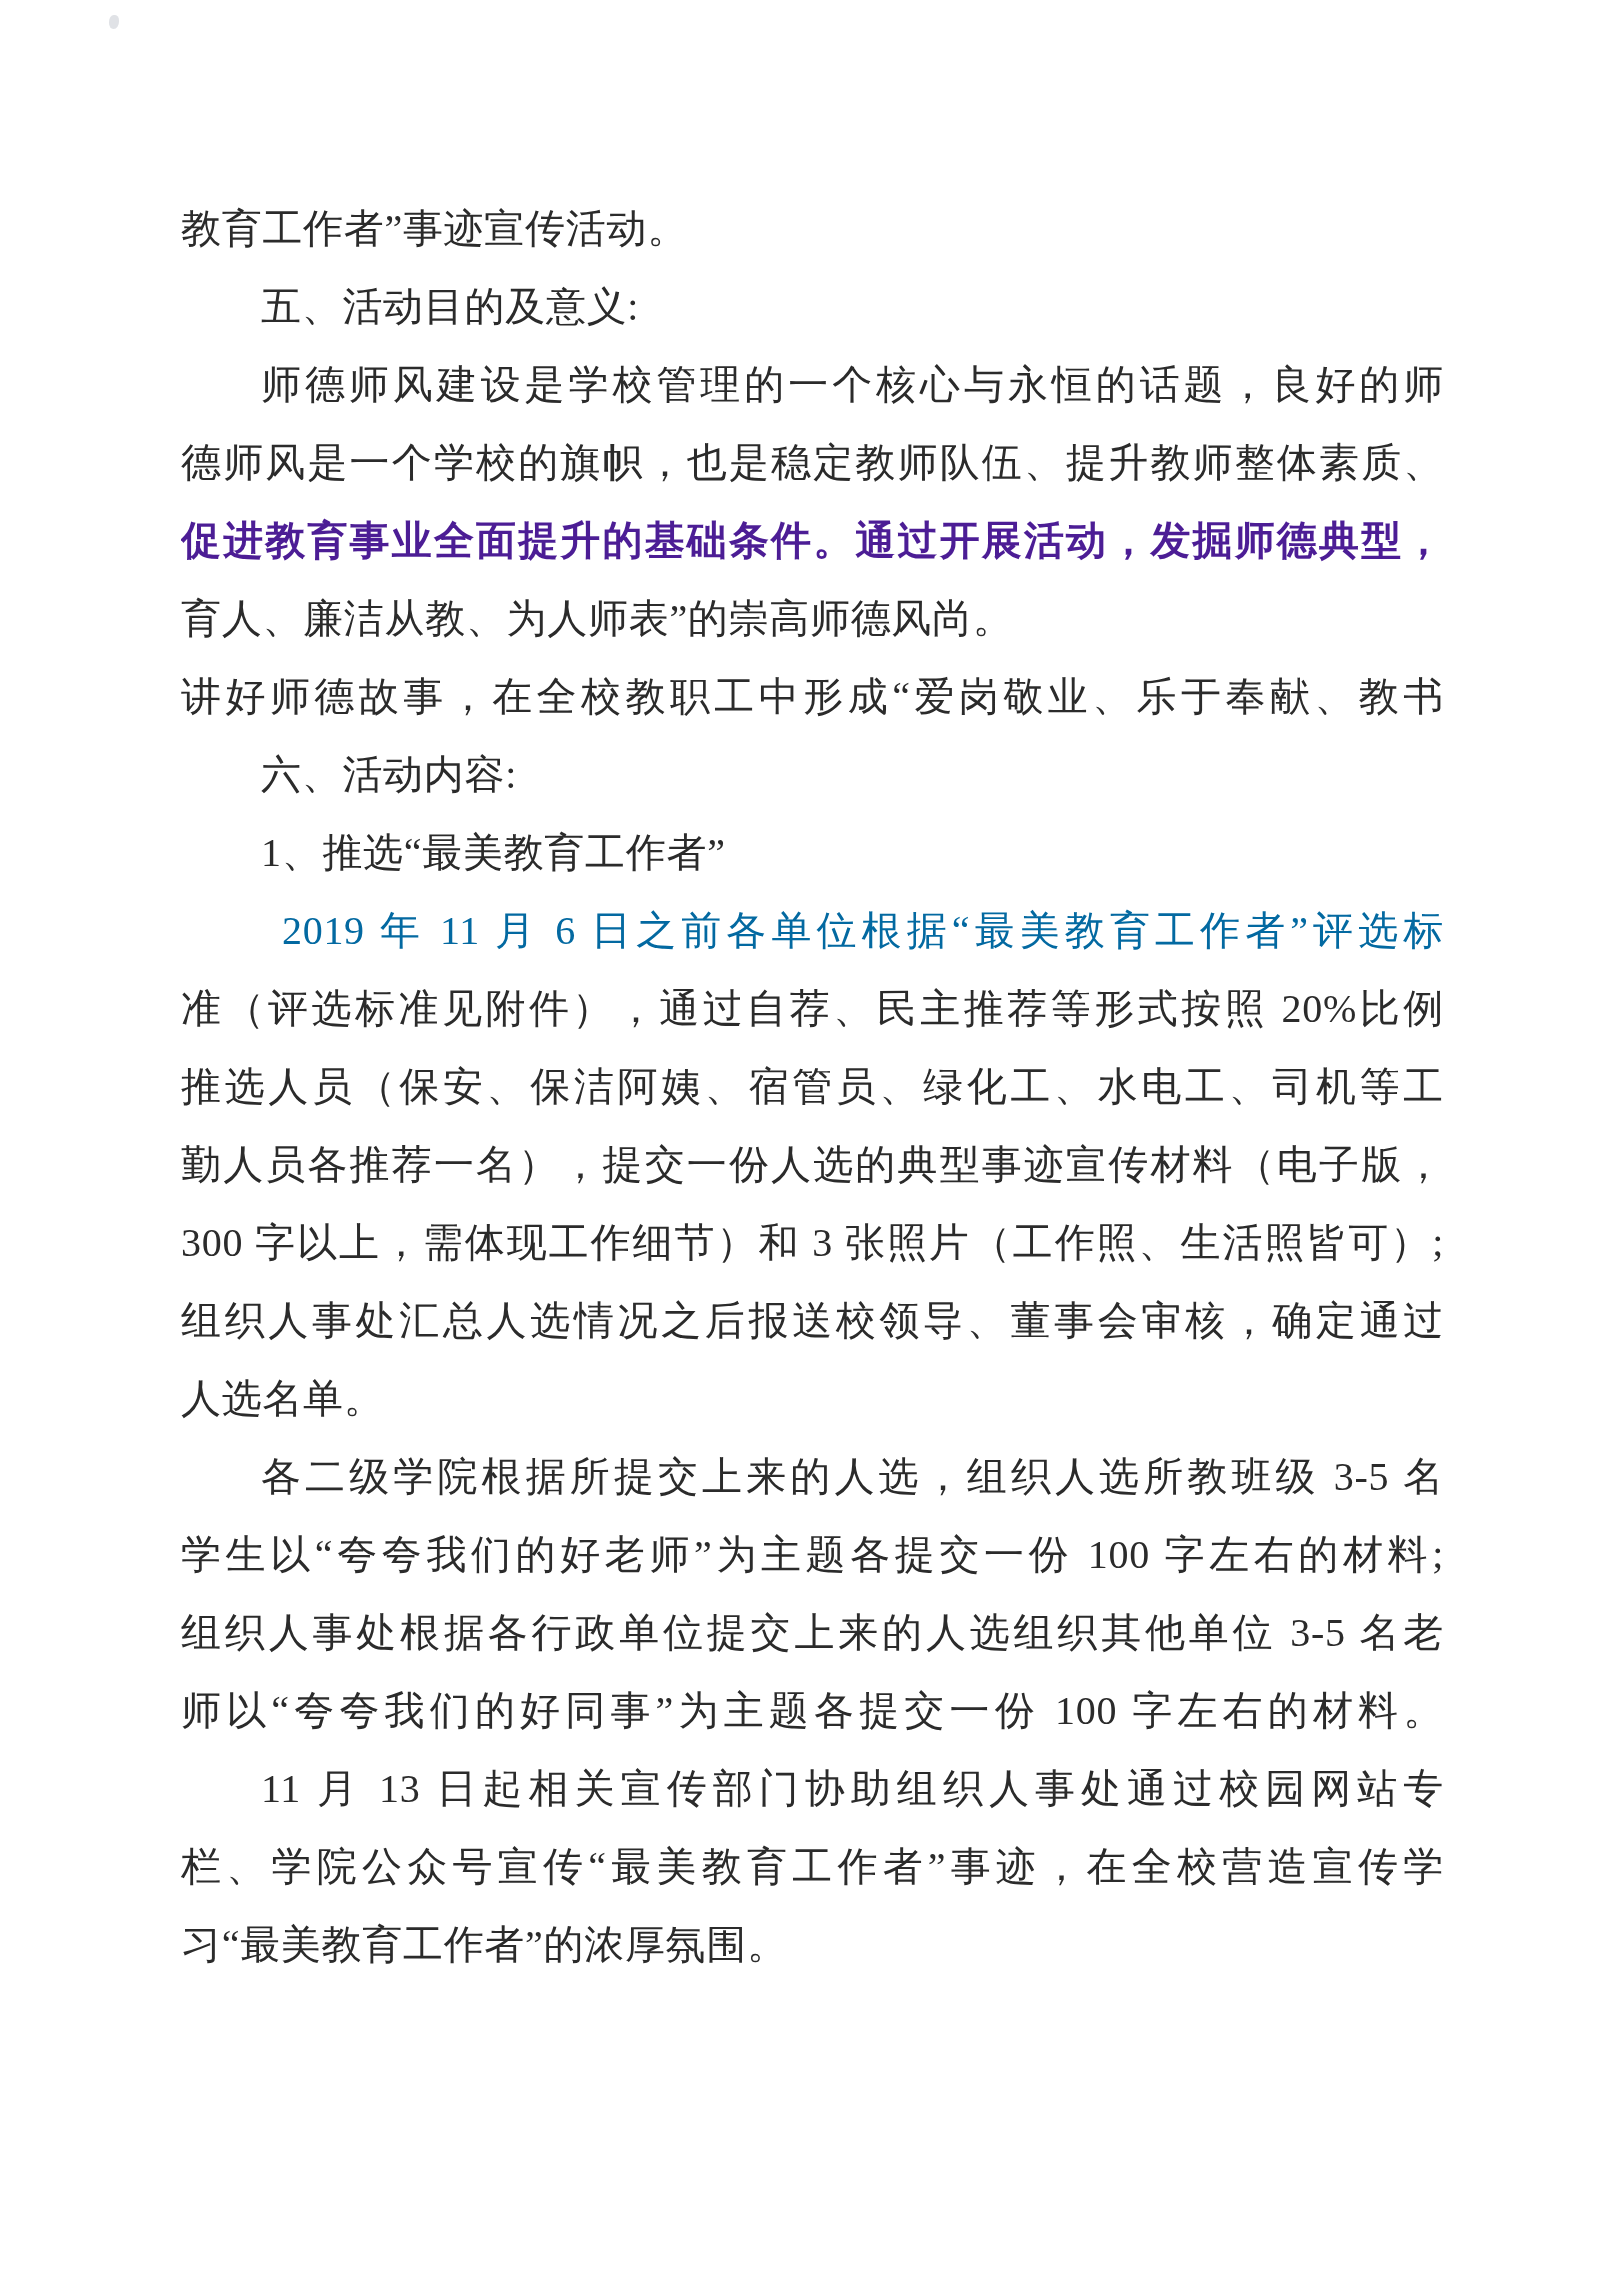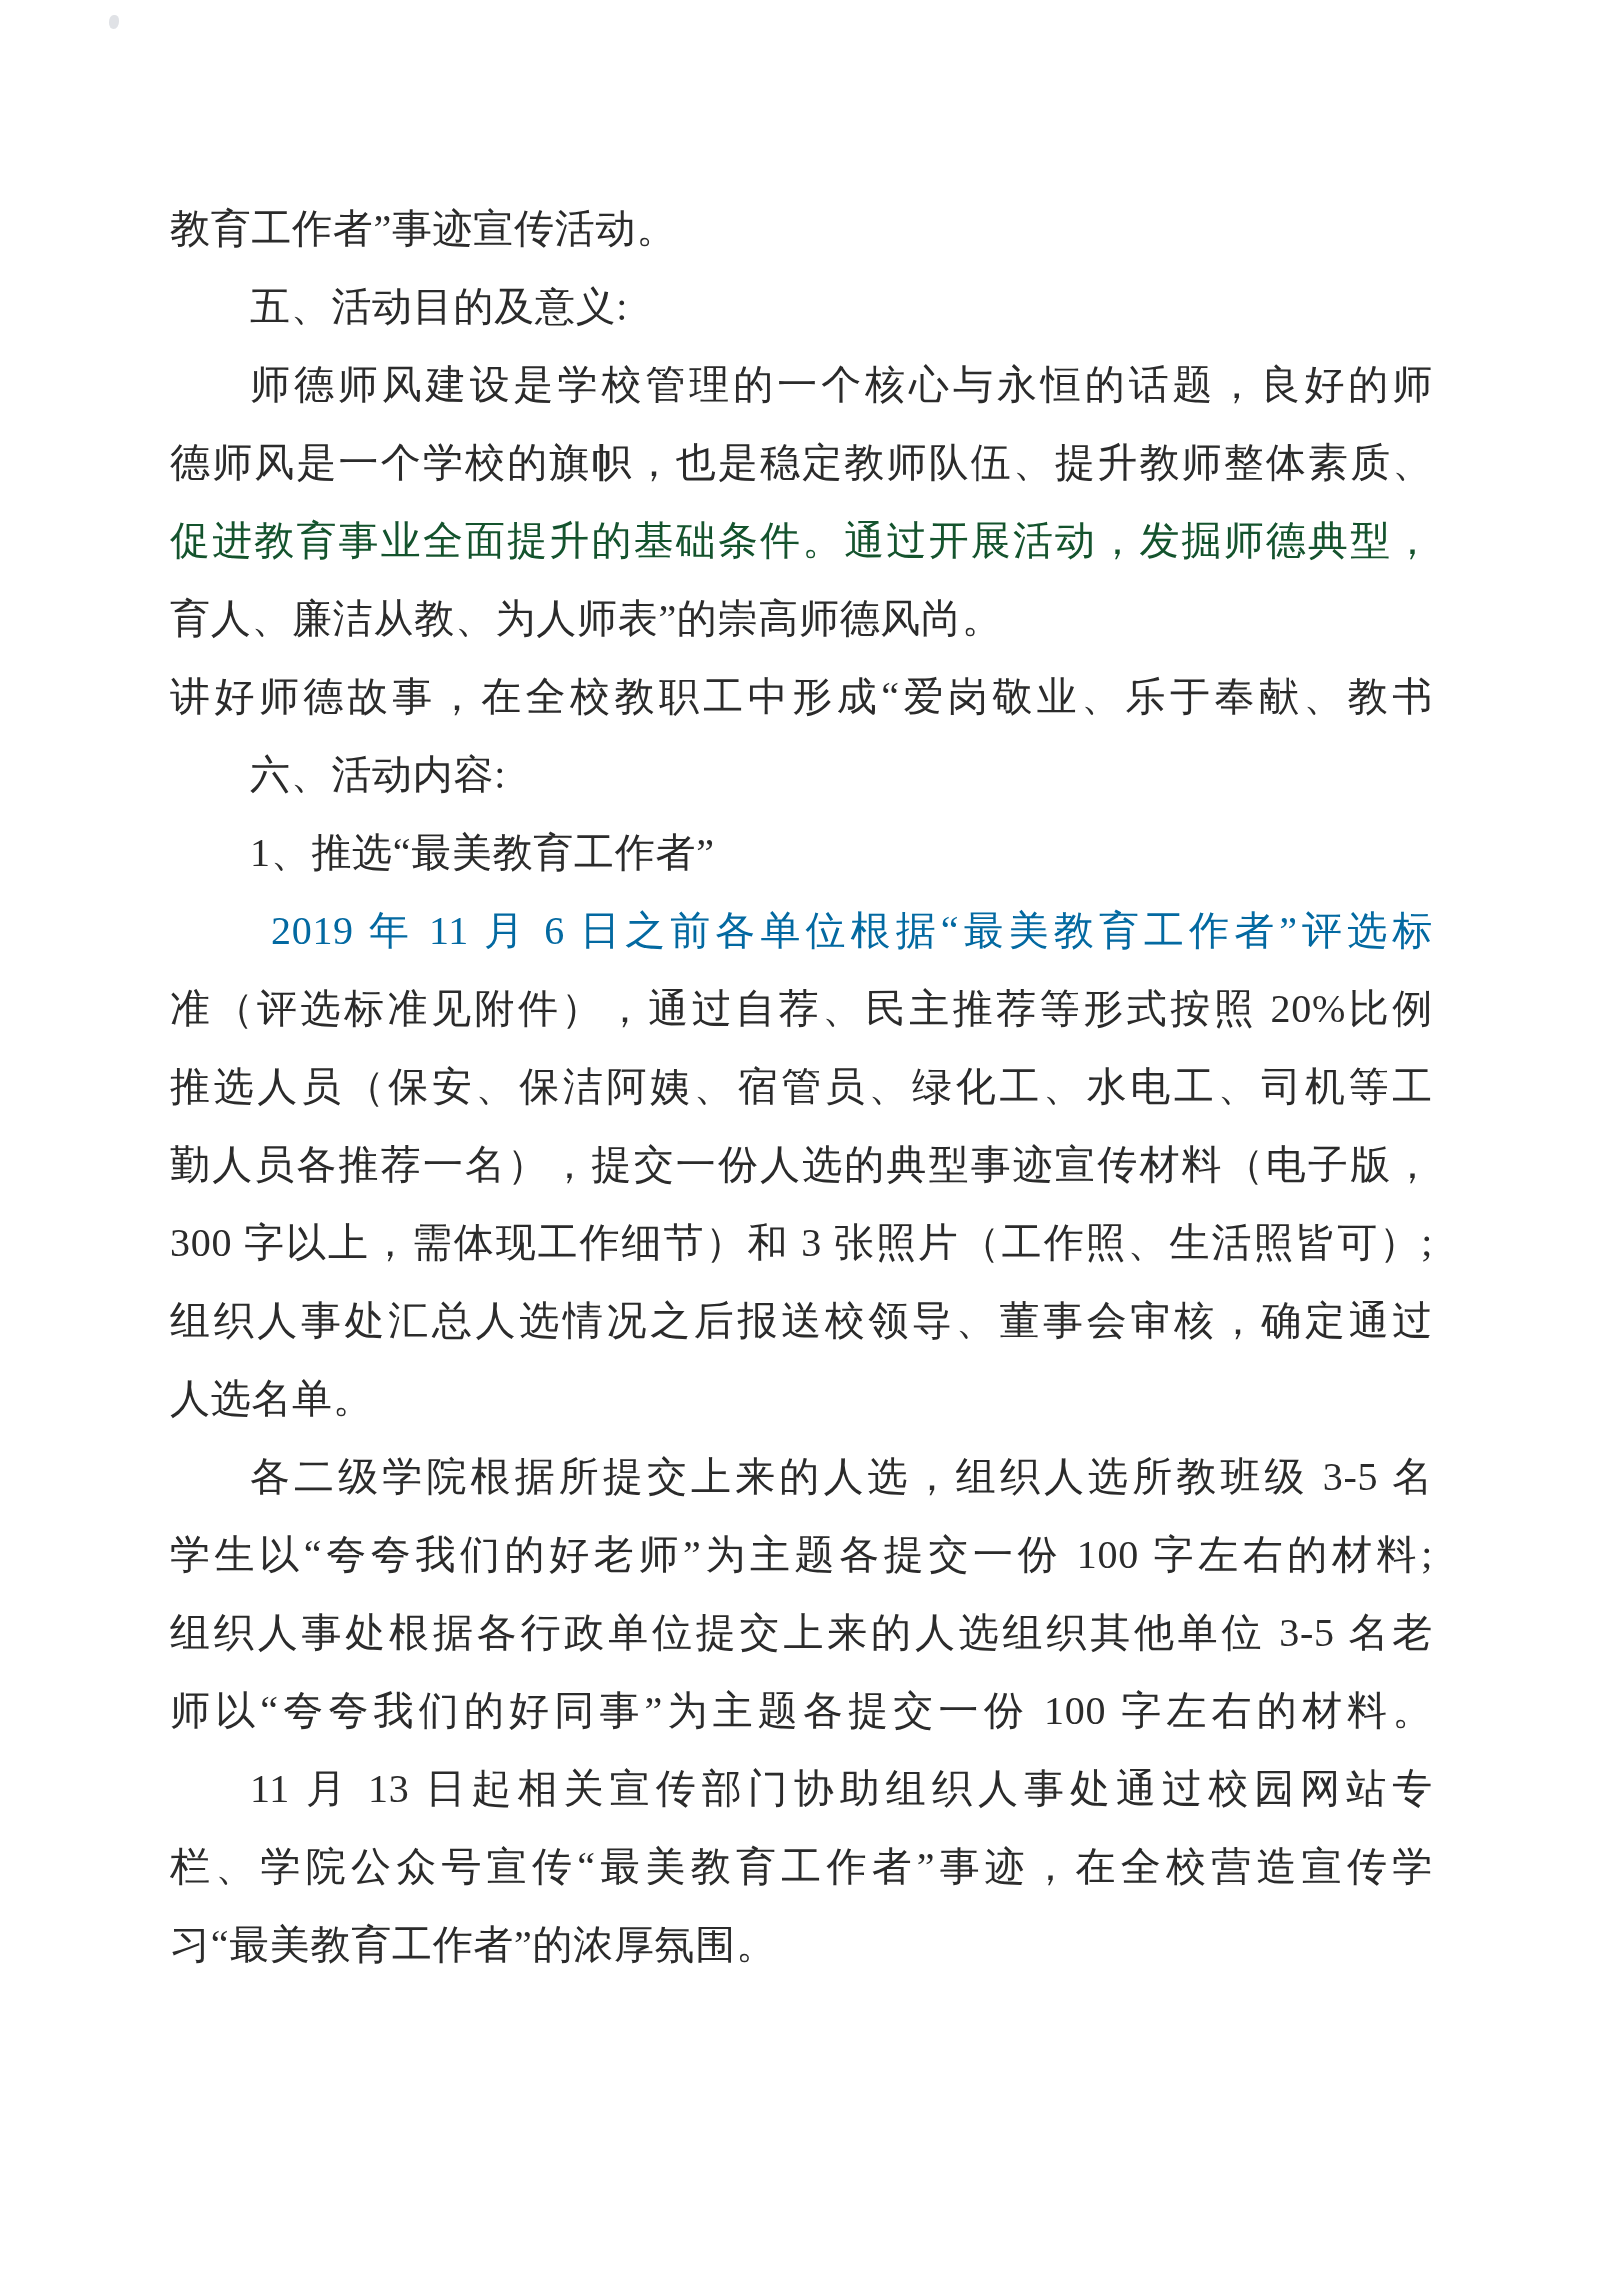--- a/index.html
+++ b/index.html
@@ -10,21 +10,21 @@
   .page {
     position: relative;
     width: 1622px;
     height: 2295px;
     background: #ffffff;
     overflow: hidden;
     font-family: "Liberation Serif", "DejaVu Serif", serif;
   }
   .text-block {
     position: absolute;
-    left: 170px;
+    left: 181px;
     top: 190px;
     width: 1263px;
   }
   .line {
     height: 78px;
     line-height: 78px;
     font-size: 40px;
     color: #2b2b2b;
     text-align: left;
     overflow: hidden;
@@ -48,21 +48,21 @@
 </head>
 <body>
 
 <div class="page">
   <div class="scan-speck"></div>
   <div class="text-block" id="lines-container">
       <div class="line" style="padding-left: 0px; color: rgb(43, 43, 43);">教育工作者”事迹宣传活动。</div>
       <div class="line" style="padding-left: 80px; color: rgb(43, 43, 43);">五、活动目的及意义:</div>
       <div class="line full" style="padding-left: 80px; color: rgb(43, 43, 43);">师德师风建设是学校管理的一个核心与永恒的话题，良好的师</div>
       <div class="line full" style="padding-left: 0px; color: rgb(43, 43, 43);">德师风是一个学校的旗帜，也是稳定教师队伍、提升教师整体素质、</div>
-      <div class="line full" style="padding-left: 0px; color: #14532d;">促进教育事业全面提升的基础条件。通过开展活动，发掘师德典型，</div>
+      <div class="line full" style="padding-left: 0px; color: #4c1d95; font-weight: bold;">促进教育事业全面提升的基础条件。通过开展活动，发掘师德典型，</div>
       <div class="line" style="padding-left: 0px; color: rgb(43, 43, 43);">育人、廉洁从教、为人师表”的崇高师德风尚。</div>
       <div class="line full" style="padding-left: 0px; color: rgb(43, 43, 43);">讲好师德故事，在全校教职工中形成“爱岗敬业、乐于奉献、教书</div>
       <div class="line" style="padding-left: 80px; color: rgb(43, 43, 43);">六、活动内容:</div>
       <div class="line" style="padding-left: 80px; color: rgb(43, 43, 43);">1、推选“最美教育工作者”</div>
       <div class="line full" style="padding-left: 101px; color: #0369a1;">2019 年 11 月 6 日之前各单位根据“最美教育工作者”评选标</div>
       <div class="line full" style="padding-left: 0px; color: rgb(43, 43, 43);">准（评选标准见附件），通过自荐、民主推荐等形式按照 20%比例</div>
       <div class="line full" style="padding-left: 0px; color: rgb(43, 43, 43);">推选人员（保安、保洁阿姨、宿管员、绿化工、水电工、司机等工</div>
       <div class="line full" style="padding-left: 0px; color: rgb(43, 43, 43);">勤人员各推荐一名），提交一份人选的典型事迹宣传材料（电子版，</div>
       <div class="line full" style="padding-left: 0px; color: rgb(43, 43, 43);">300 字以上，需体现工作细节）和 3 张照片（工作照、生活照皆可）;</div>
       <div class="line full" style="padding-left: 0px; color: rgb(43, 43, 43);">组织人事处汇总人选情况之后报送校领导、董事会审核，确定通过</div>

